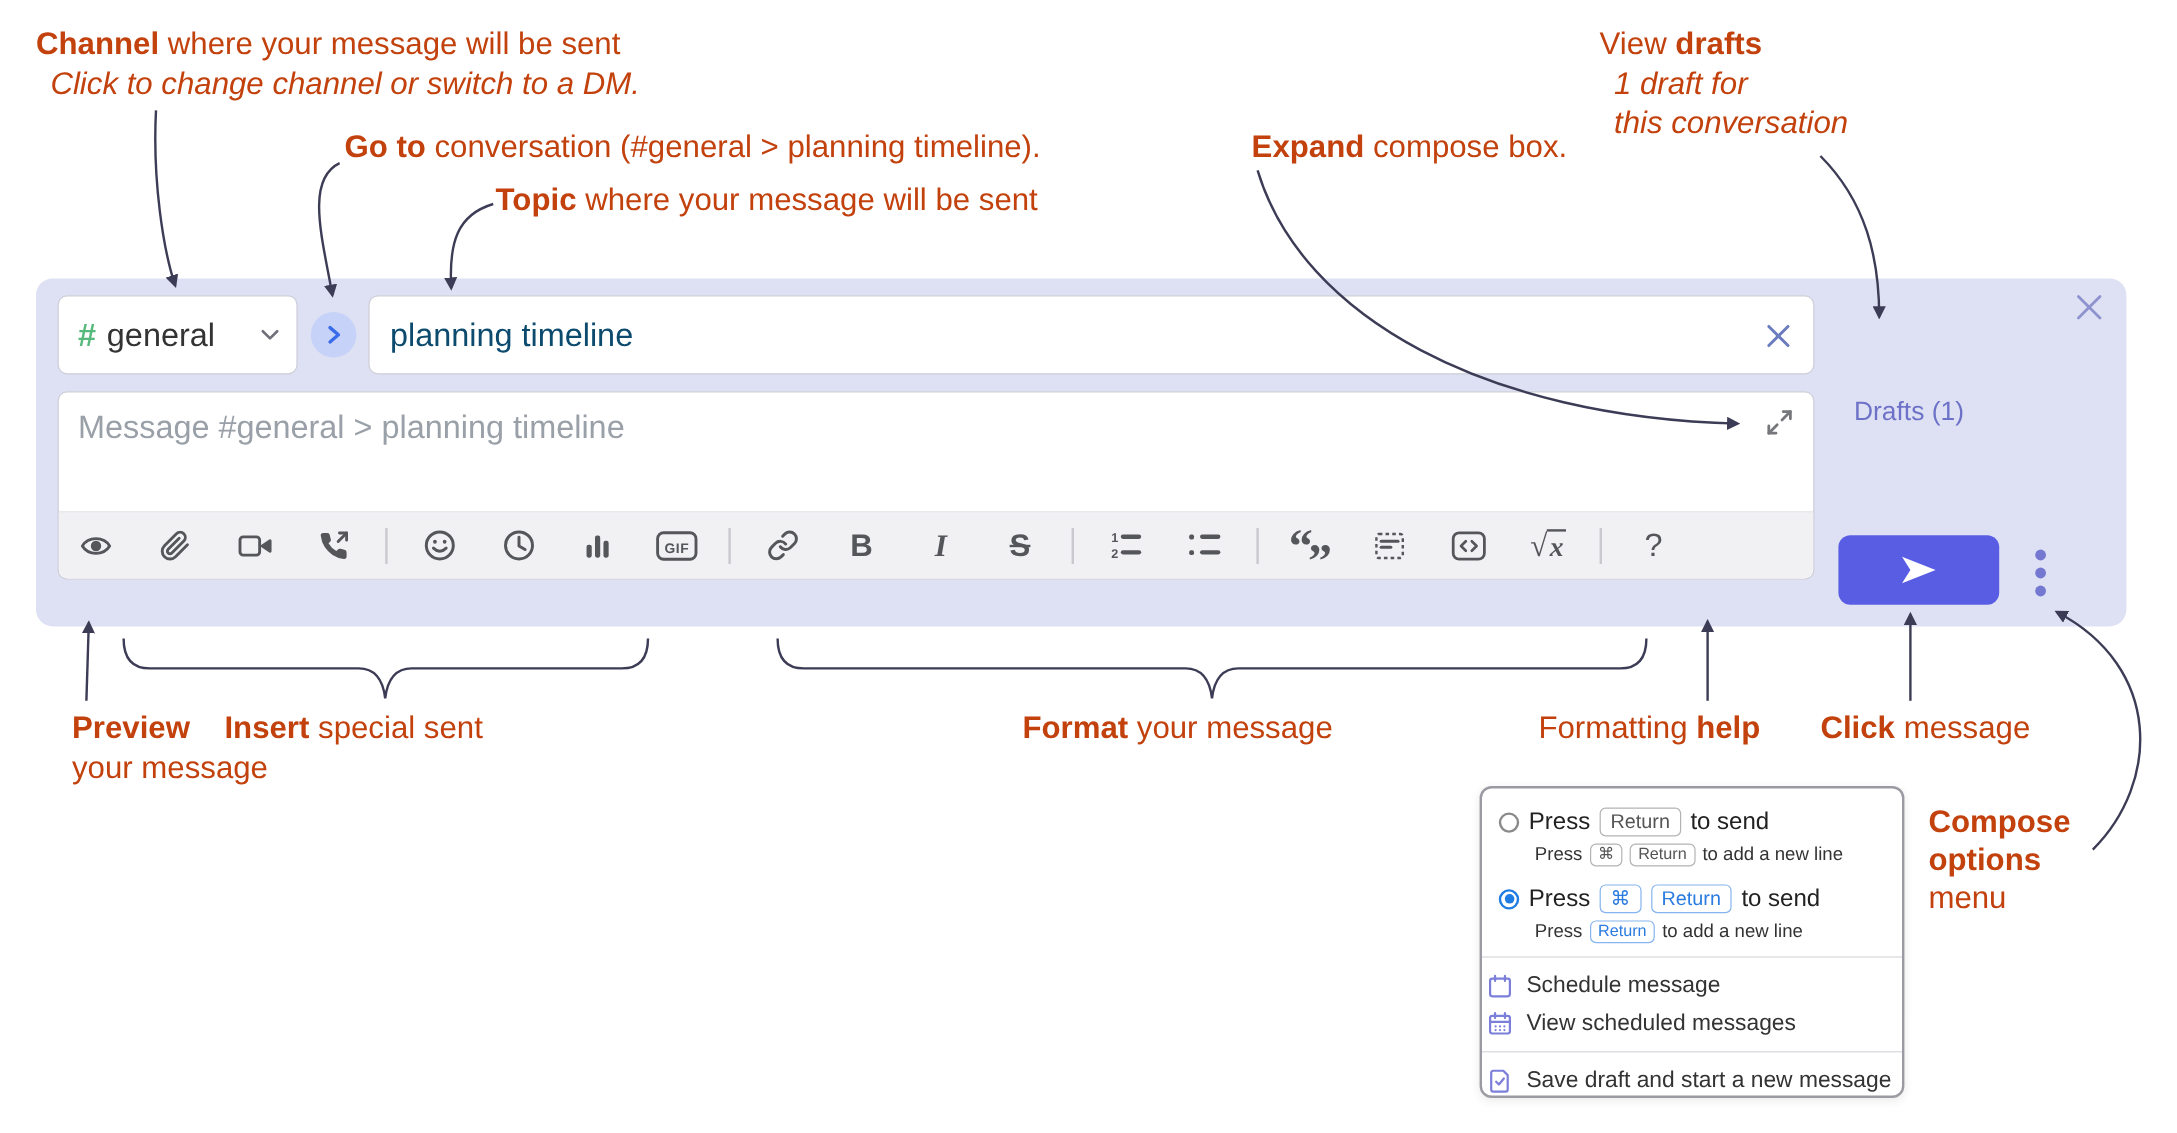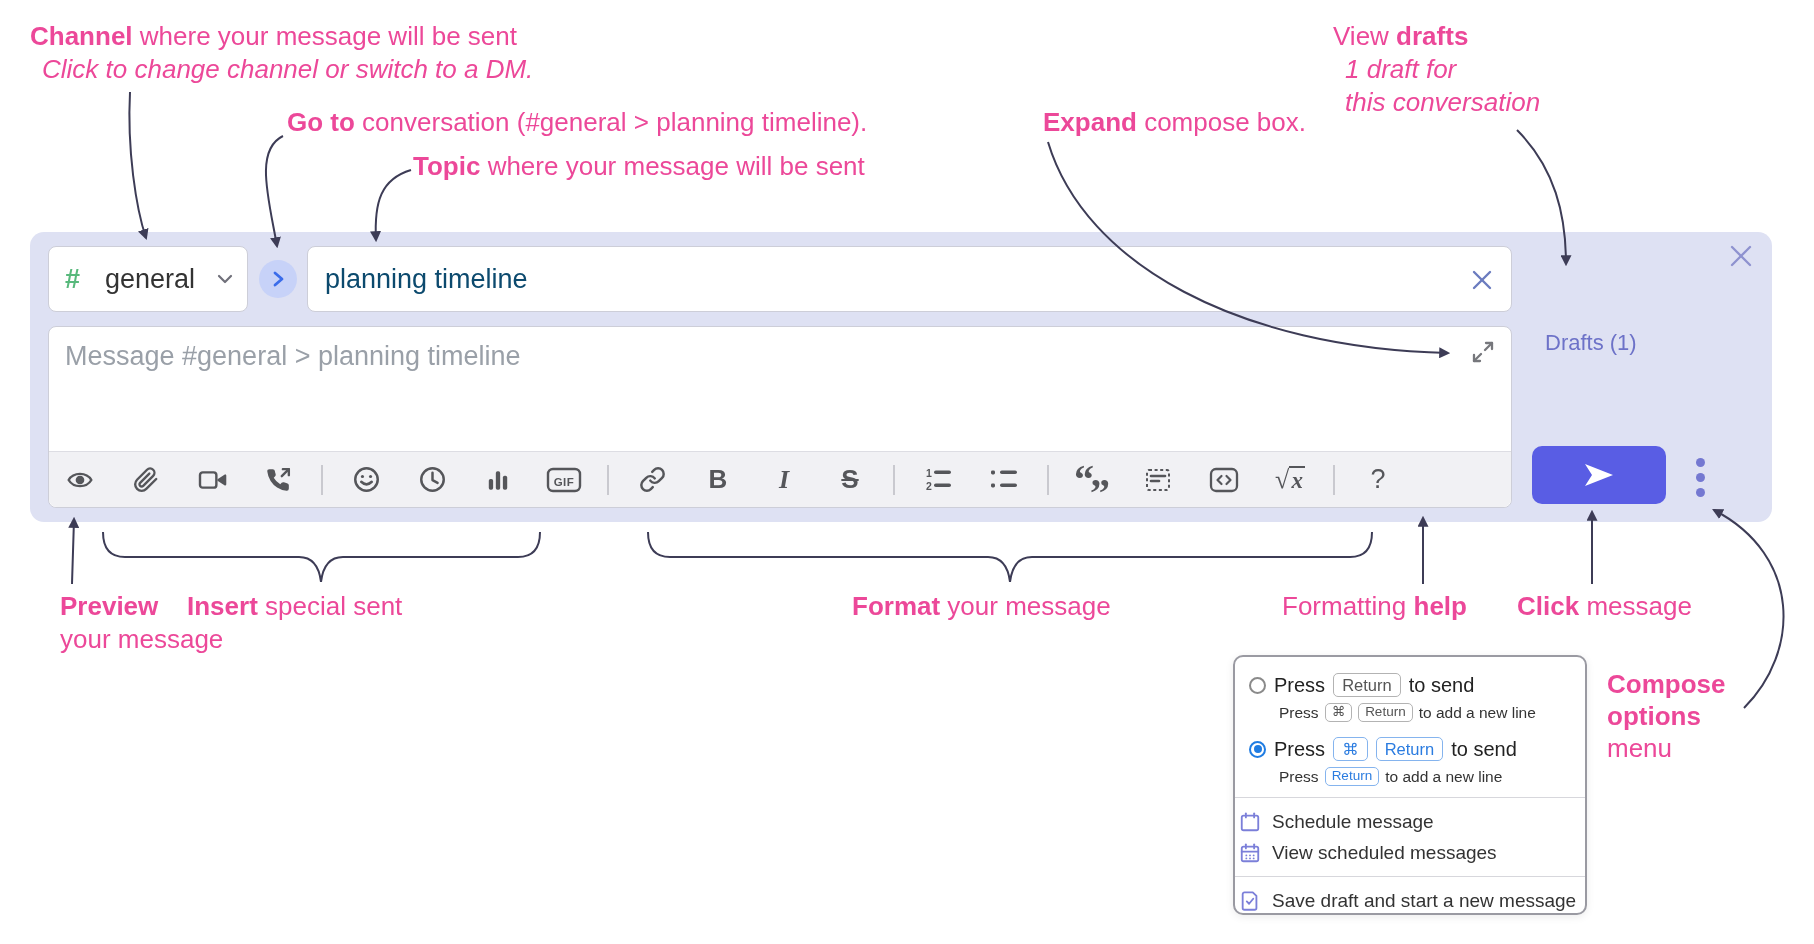--- a/index.html
+++ b/index.html
@@ -1,38 +1,38 @@
 <!DOCTYPE html>
 <html><head>
 <meta charset="utf-8">
 <style>
   html,body{margin:0;padding:0;background:#fff;}
   .stage{position:relative;width:1814px;height:944px;background:#fff;overflow:hidden;
          font-family:"Liberation Sans","DejaVu Sans",sans-serif;color:#3d3c56;}
   .overlay{position:absolute;left:0;top:0;z-index:30;pointer-events:none;}
   
-  .ann{position:absolute;font-size:26px;line-height:33px;color:#ec4899;z-index:6;white-space:nowrap;}
+  .ann{position:absolute;font-size:26px;line-height:33px;color:#c2410c;z-index:6;white-space:nowrap;}
   .ann b{font-weight:700;}
   .it{font-style:italic;margin-left:12px;}
   
   .panel{position:absolute;left:30px;top:232px;width:1742px;height:290px;background:#dee1f3;
          border-radius:14px;z-index:10;}
   .whitebox{background:#fff;border:1px solid #cdced8;border-radius:8px;box-sizing:border-box;}
   .channel-select{position:absolute;left:18px;top:14px;width:200px;height:66px;display:flex;
          align-items:center;padding:0 12px 0 16px;gap:9px;cursor:pointer;}
   .hash{color:#58b97c;font-weight:700;font-size:27px;}
-  .chname{font-size:27px;color:#333;flex:1;margin-left:16px;}
+  .chname{font-size:27px;color:#333;flex:1;}
   .goto-btn{position:absolute;left:229px;top:28px;width:38px;height:38px;border-radius:50%;
          background:#c7d2f8;border:none;display:flex;align-items:center;justify-content:center;cursor:pointer;}
   .topic-box{position:absolute;left:277px;top:14px;width:1205px;height:66px;}
   .topic-input{position:absolute;left:0;top:0;width:100%;height:100%;border:none;outline:none;
          background:transparent;font-family:inherit;font-size:27px;color:#0c4a6e;padding:0 60px 0 17px;box-sizing:border-box;}
   .topic-clear{position:absolute;right:14px;top:18px;width:30px;height:30px;border:none;background:none;
          display:flex;align-items:center;justify-content:center;cursor:pointer;padding:0;}
-  .msg-box{position:absolute;left:18px;top:94px;width:1464px;height:182px;}
+  .msg-box{position:absolute;left:18px;top:94px;width:1464px;height:157px;}
   .msg-input{position:absolute;left:0;top:0;width:100%;height:126px;border:none;outline:none;resize:none;
          background:transparent;font-family:inherit;font-size:27px;color:#222;padding:14px 52px 0 16px;box-sizing:border-box;}
   .msg-input::placeholder{color:#9aa0a8;}
   .expand-btn{position:absolute;right:12px;top:10px;width:32px;height:32px;border:none;background:none;cursor:pointer;padding:0;}
   .toolbar{position:absolute;left:0;bottom:0;right:0;height:56px;background:#f1f1f4;border-top:1px solid #dddde3;
          border-radius:0 0 8px 8px;display:flex;align-items:center;padding:0 8px;gap:20px;box-sizing:border-box;}
   .tbtn{width:46px;height:46px;flex:0 0 auto;display:flex;align-items:center;justify-content:center;
          background:none;border:none;cursor:pointer;padding:0;color:#55565a;}
   .tdiv{flex:0 0 auto;width:2px;height:30px;background:#c9c9cf;}
   .ticon{stroke:#55565a;fill:none;stroke-width:2.2;stroke-linecap:round;stroke-linejoin:round;}

